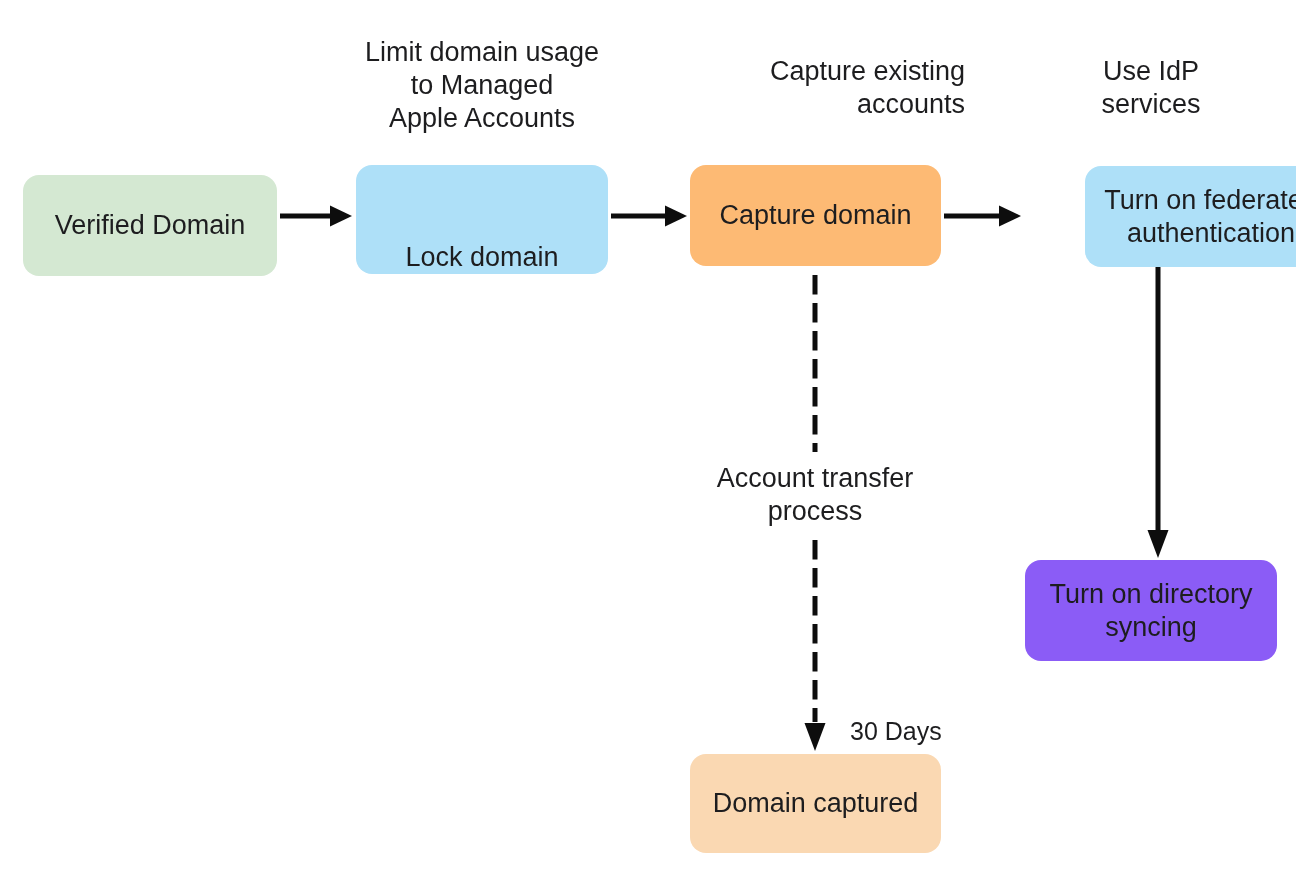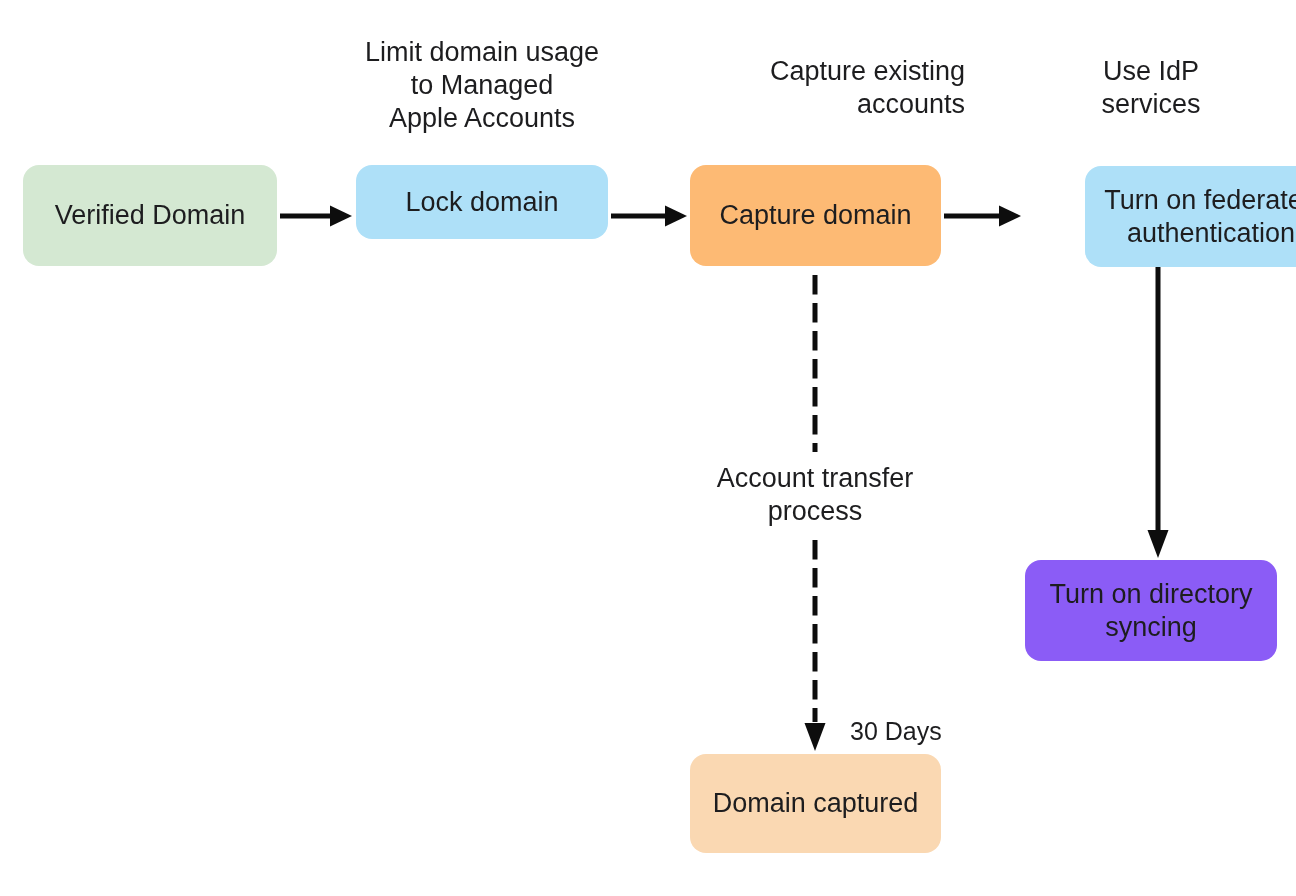--- a/index.html
+++ b/index.html
@@ -46,22 +46,22 @@
   }
   .annot-30days {
     position: absolute;
     transform: none;
     font-size: 25px;
     line-height: 30px;
     text-align: left;
     white-space: nowrap;
   }
   
-  .n-verified   { left: 23px;   top: 165px; width: 254px; height: 101px; }
-  .n-lock       { left: 356px;  top: 165px; width: 252px; height: 74px; }
+  .n-verified   { left: 23px;   top: 175px; width: 254px; height: 101px; }
+  .n-lock       { left: 356px;  top: 165px; width: 252px; height: 109px; align-items: flex-end; }
   .n-capture    { left: 690px;  top: 165px; width: 251px; height: 101px; }
   .n-federated  { left: 1085px; top: 166px; width: 252px; height: 101px; }
   .n-directory  { left: 1025px; top: 560px; width: 252px; height: 101px; }
   .n-captured   { left: 690px;  top: 754px; width: 251px; height: 99px;  }
   
   .a-limit    { left: 482px;  top: 36px;  width: 300px; }
   .a-existing { left: 815px;  top: 55px;  width: 300px; text-align: right; }
   .a-idp      { left: 1151px; top: 55px;  width: 300px; }
   .a-transfer { left: 815px;  top: 462px; width: 300px; }
   .a-30days   { left: 850px;  top: 716px; }

